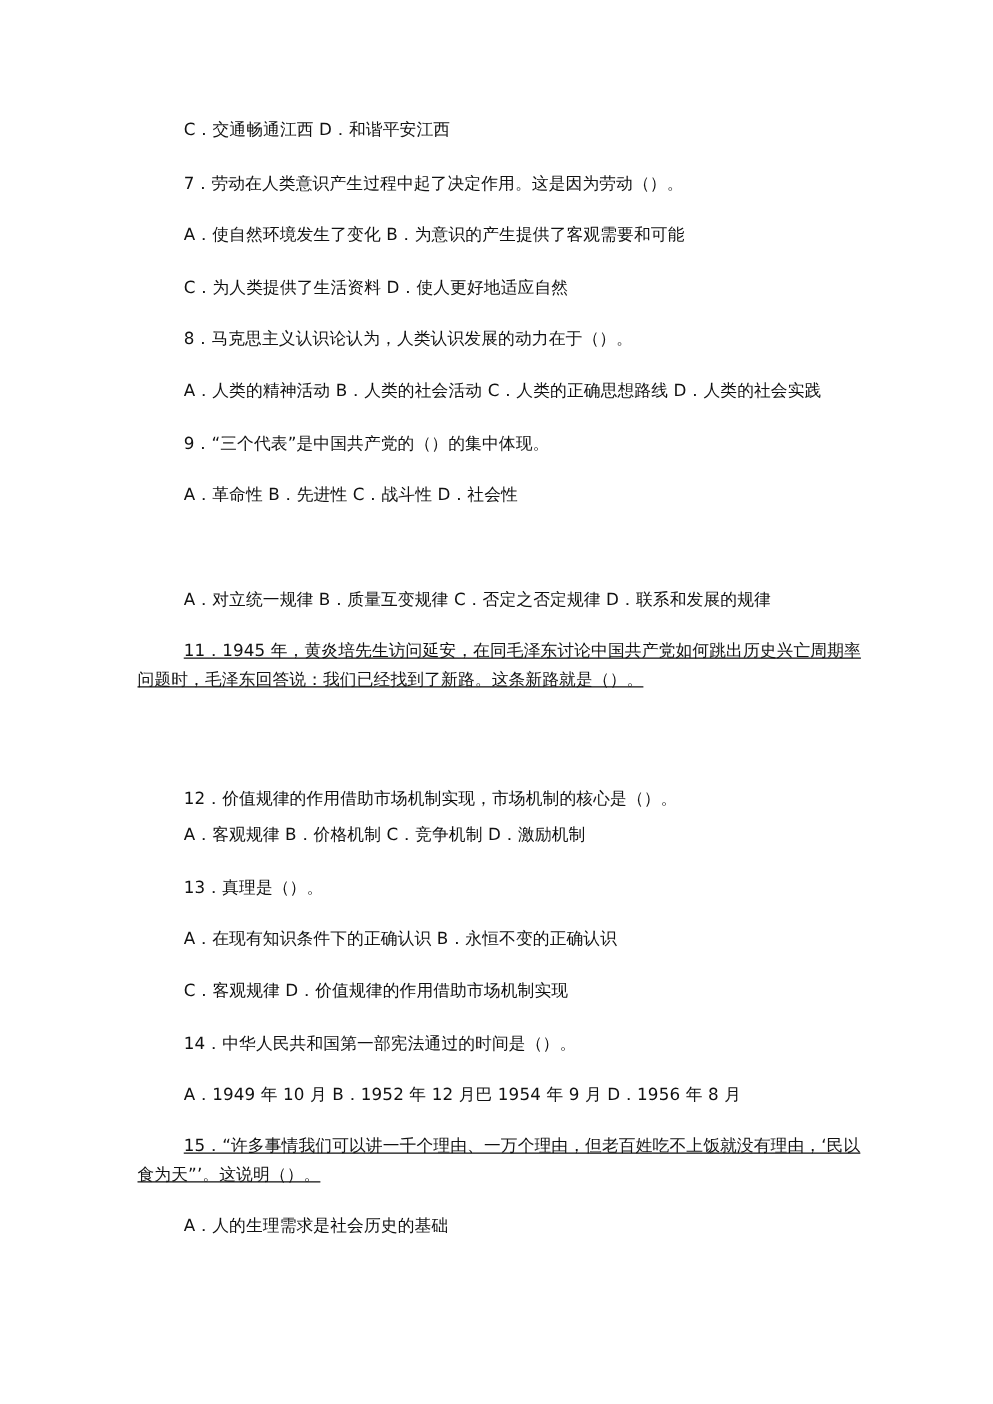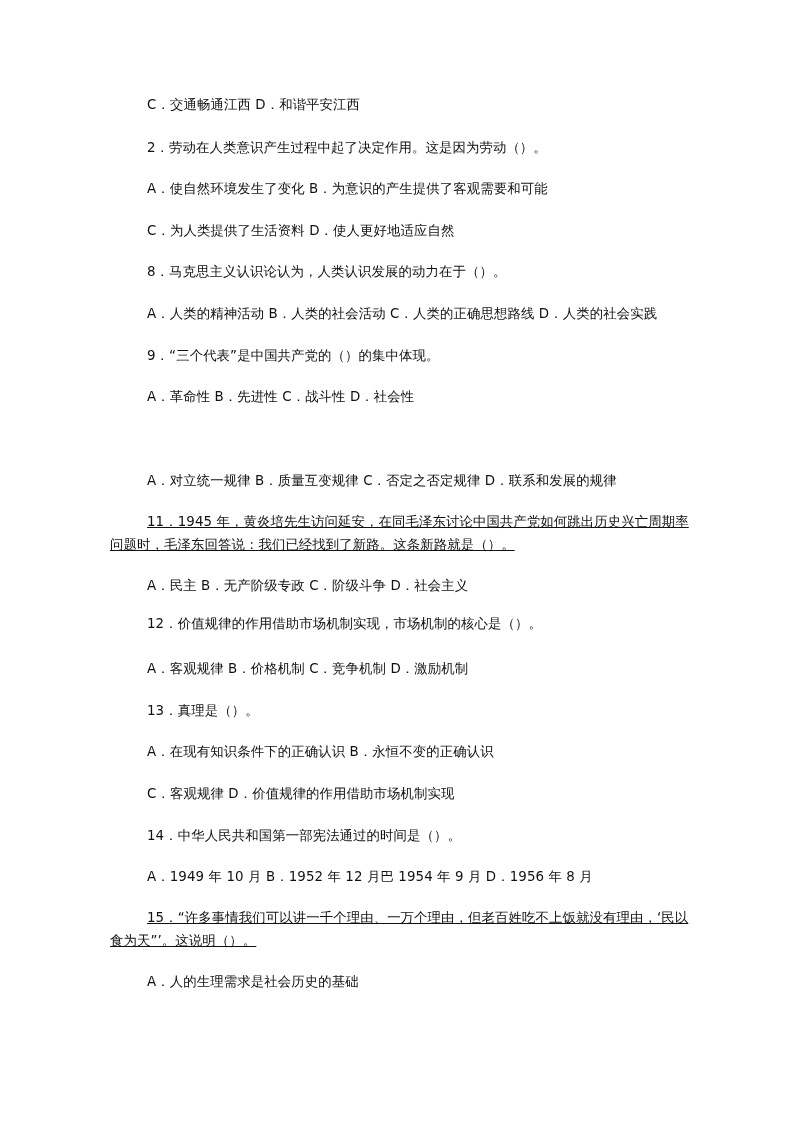--- a/index.html
+++ b/index.html
@@ -7,31 +7,30 @@
            font-family: "DejaVu Sans", "Liberation Sans", sans-serif; color: #111111; }
     .page { position: absolute; left: 0; top: 0; width: 794px; height: 938px; background: #fff; }
     .line { position: absolute; left: 147px; font-size: 13.4px; line-height: 16px; white-space: nowrap; letter-spacing: 0.1px; }
     .para { position: absolute; left: 110px; width: 580px; font-size: 13.4px; line-height: 23px; text-indent: 37px; letter-spacing: 0.1px; text-decoration: underline; }
   </style>
 </head>
 <body>
 
 <div class="page">
   <div class="line" style="top:97px">C．交通畅通江西 D．和谐平安江西</div>
-  <div class="line" style="top:140px">2．劳动在人类意识产生过程中起了决定作用。这是因为劳动（）。</div>
+  <div class="line" style="top:140px">7．劳动在人类意识产生过程中起了决定作用。这是因为劳动（）。</div>
   <div class="line" style="top:181px">A．使自然环境发生了变化 B．为意识的产生提供了客观需要和可能</div>
   <div class="line" style="top:223px">C．为人类提供了生活资料 D．使人更好地适应自然</div>
   <div class="line" style="top:264px">8．马克思主义认识论认为，人类认识发展的动力在于（）。</div>
   <div class="line" style="top:306px">A．人类的精神活动 B．人类的社会活动 C．人类的正确思想路线 D．人类的社会实践</div>
   <div class="line" style="top:348px">9．“三个代表”是中国共产党的（）的集中体现。</div>
   <div class="line" style="top:389px">A．革命性 B．先进性 C．战斗性 D．社会性</div>
   <div class="line" style="top:473px">A．对立统一规律 B．质量互变规律 C．否定之否定规律 D．联系和发展的规律</div>
   <div class="para" style="top:510px">11．1945 年，黄炎培先生访问延安，在同毛泽东讨论中国共产党如何跳出历史兴亡周期率问题时，毛泽东回答说：我们已经找到了新路。这条新路就是（）。</div>
-  <div class="line" style="top:578px">A．民主 B．无产阶级专政 C．阶级斗争 D．社会主义</div>
-  <div class="line" style="top:616px">12．价值规律的作用借助市场机制实现，市场机制的核心是（）。</div>
+  <div class="line" style="top:632px">12．价值规律的作用借助市场机制实现，市场机制的核心是（）。</div>
   <div class="line" style="top:661px">A．客观规律 B．价格机制 C．竞争机制 D．激励机制</div>
   <div class="line" style="top:703px">13．真理是（）。</div>
   <div class="line" style="top:744px">A．在现有知识条件下的正确认识 B．永恒不变的正确认识</div>
   <div class="line" style="top:786px">C．客观规律 D．价值规律的作用借助市场机制实现</div>
   <div class="line" style="top:828px">14．中华人民共和国第一部宪法通过的时间是（）。</div>
   <div class="line" style="top:869px">A．1949 年 10 月 B．1952 年 12 月巴 1954 年 9 月 D．1956 年 8 月</div>
   <div class="para" style="top:906px">15．“许多事情我们可以讲一千个理由、一万个理由，但老百姓吃不上饭就没有理由，‘民以食为天”’。这说明（）。</div>
   <div class="line" style="top:974px">A．人的生理需求是社会历史的基础</div>
 </div>
 

